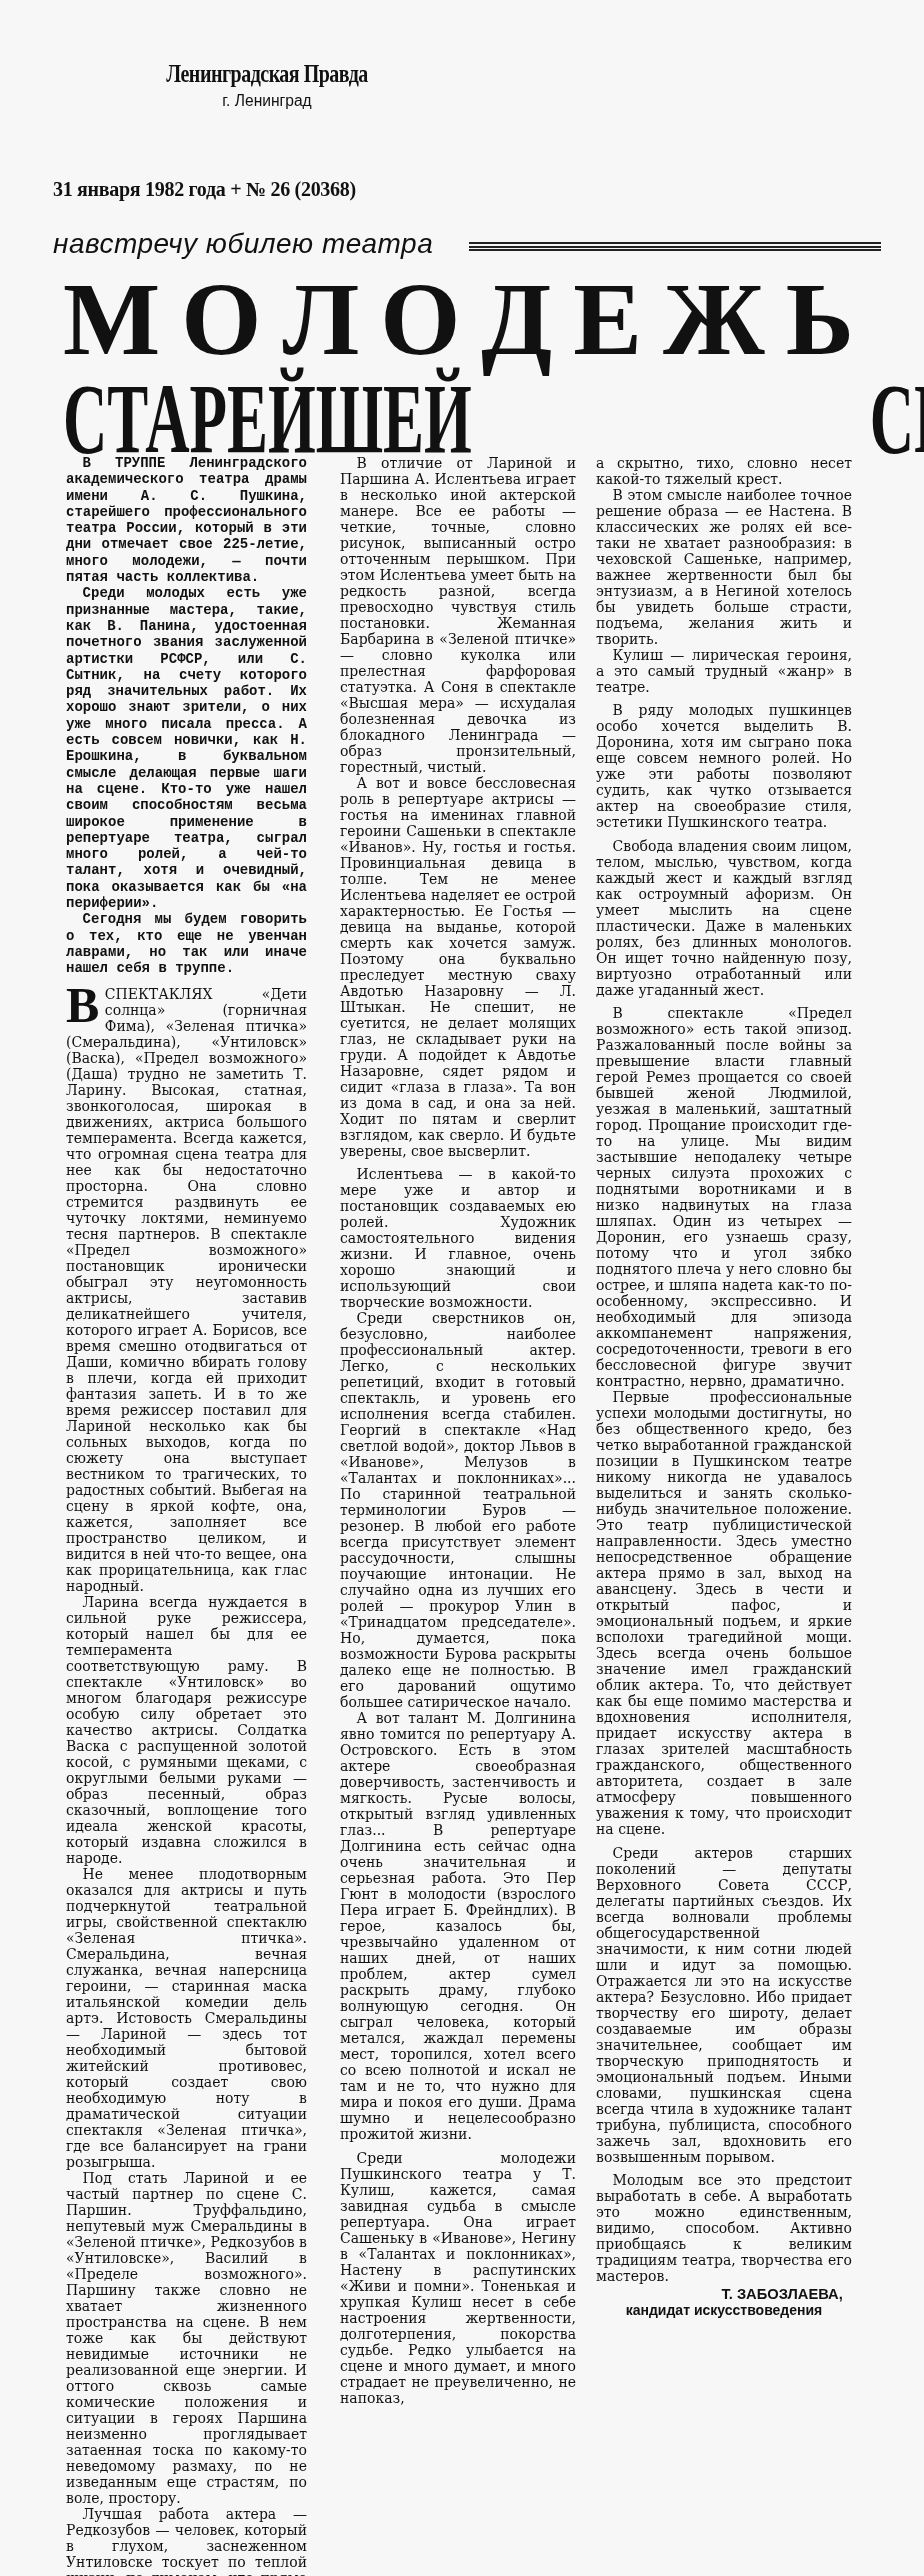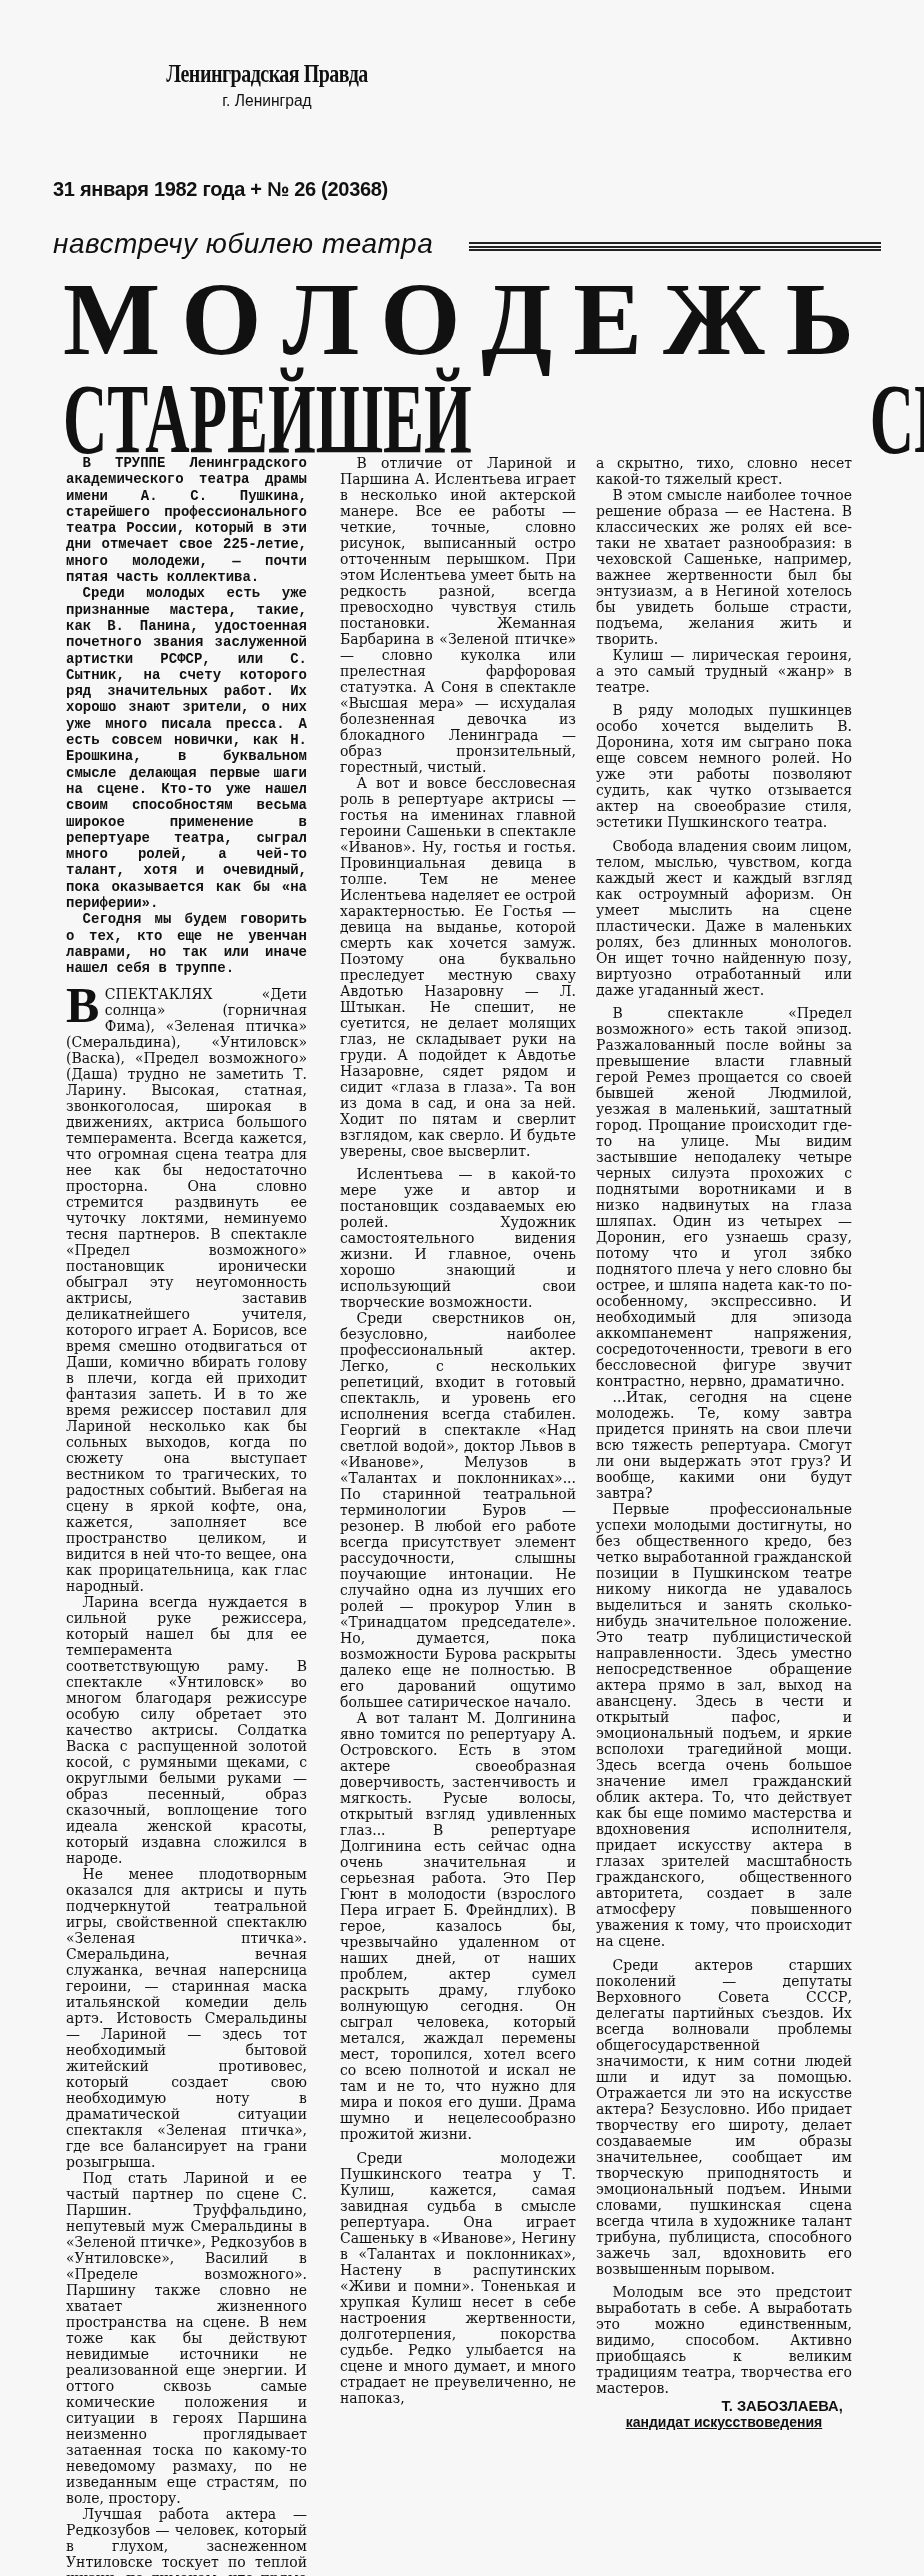--- a/index.html
+++ b/index.html
@@ -3,42 +3,42 @@
 <meta charset="utf-8">
 <style>
   html, body { margin:0; padding:0; }
   body {
     width:925px; height:2576px; background:#f7f7f7; position:relative; overflow:hidden;
     color:#111; font-family:"DejaVu Serif", serif;
   }
   .masthead { position:absolute; left:152px; top:62px; width:230px; text-align:center; }
   .mast-title { font-family:"Liberation Serif", serif; font-weight:bold; font-size:20px; letter-spacing:-0.5px; transform:scaleY(1.3); display:block; }
   .mast-city { font-family:"Liberation Sans", sans-serif; font-size:15.6px; display:block; margin-top:7.4px; }
-  .dateline { position:absolute; left:53px; top:178px; font-family:Liberation Sans, sans-serif; font-weight:bold; font-size:20px; letter-spacing:-0.3px; }
+  .dateline { position:absolute; left:53px; top:178px; font-family:Liberation Serif, serif; font-weight:bold; font-size:20px; letter-spacing:-0.3px; }
   .rubric { position:absolute; left:53px; top:228px; width:828px; display:flex; align-items:center;gap:32px; }
   .rubric-text { font-family:"Liberation Sans", sans-serif; font-style:italic; font-size:28px; white-space:nowrap; letter-spacing:0.5px; }
   .rubric-rule { flex:1; height:9.2px; margin-left:3.7px; margin-top:5.5px;
     background:repeating-linear-gradient(to bottom,#222 0 1.8px,transparent 1.8px 3.7px); }
   .headline1 { position:absolute; left:63px; top:269px; width:791px; display:flex; justify-content:space-between;
     font-family:"Liberation Serif", serif; font-weight:bold; font-size:103px; line-height:101px; }
   .headline2 { position:absolute; left:63px; top:373px; width:791px; display:flex; justify-content:space-between;
     font-family:"Liberation Serif", serif; font-weight:bold; font-size:99px; line-height:92px; transform-origin:left top; }
   .headline2 span { display:inline-block; transform:scaleX(0.62); transform-origin:left center; }
   .col { position:absolute; top:455px; font-size:14px; line-height:16px; text-align:justify; hyphens:manual; }
   .col p { margin:0; text-indent:16.6px; }
   .col p.gap { margin-top:7.4px; }
   .col1 { left:66px; width:241px; }
   .col2 { left:340px; width:236px; }
   .col3 { left:596px; width:256px; }
   .lead { font-family:"Liberation Sans", sans-serif; font-weight:bold; font-size:14px; line-height:16.3px; }
   .lead p { text-indent:16.6px;font-family:Liberation Mono, monospace; }
   .dropcap-p { text-indent:0 !important; margin-top:9.2px !important; }
   .dropcap { float:left; font-family:"Liberation Serif", serif; font-weight:bold; font-size:50px; line-height:37px; margin:1.8px 5.5px 0 0; }
   .signature { text-align:right; font-family:"Liberation Sans", sans-serif; font-weight:bold; font-size:14.7px; margin-top:1.8px; padding-right:9.2px; }
-  .credential { text-align:center; font-family:"Liberation Sans", sans-serif; font-weight:bold; font-size:14px;text-decoration:underline; }
+  .credential { text-align:center; font-family:"Liberation Sans", sans-serif; font-weight:bold; font-size:14px; }
 </style>
 </head>
 <body>
 
 <div class="masthead">
   <span class="mast-title">Ленинградская Правда</span>
   <span class="mast-city">г. Ленинград</span>
 </div>
 
 <div class="dateline">31 января 1982 года + № 26 (20368)</div>
@@ -86,20 +86,19 @@
   <p class="gap">Среди молодежи Пушкинского театра у Т. Кулиш, кажется, самая завидная судьба в смысле репертуара. Она играет Сашеньку в «Иванове», Негину в «Талантах и поклонниках», Настену в распутинских «Живи и помни». Тоненькая и хрупкая Кулиш несет в себе настроения жертвенности, долготерпения, покорства судьбе. Редко улыбается на сцене и много думает, и много страдает не преувеличенно, не напоказ,</p>
 </div>
 
 <div class="col col3">
   <p style="text-indent:0">а скрытно, тихо, словно несет какой-то тяжелый крест.</p>
   <p>В этом смысле наиболее точное решение образа — ее Настена. В классических же ролях ей все-таки не хватает разнообразия: в чеховской Сашеньке, например, важнее жертвенности был бы энтузиазм, а в Негиной хотелось бы увидеть больше страсти, подъема, желания жить и творить.</p>
   <p>Кулиш — лирическая героиня, а это самый трудный «жанр» в театре.</p>
   <p class="gap">В ряду молодых пушкинцев особо хочется выделить В. Доронина, хотя им сыграно пока еще совсем немного ролей. Но уже эти работы позволяют судить, как чутко отзывается актер на своеобразие стиля, эстетики Пушкинского театра.</p>
   <p class="gap">Свобода владения своим лицом, телом, мыслью, чувством, когда каждый жест и каждый взгляд как остроумный афоризм. Он умеет мыслить на сцене пластически. Даже в маленьких ролях, без длинных монологов. Он ищет точно найденную позу, виртуозно отработанный или даже угаданный жест.</p>
   <p class="gap">В спектакле «Предел возможного» есть такой эпизод. Разжалованный после войны за превышение власти главный герой Ремез прощается со своей бывшей женой Людмилой, уезжая в маленький, заштатный город. Прощание происходит где-то на улице. Мы видим застывшие неподалеку четыре черных силуэта прохожих с поднятыми воротниками и в низко надвинутых на глаза шляпах. Один из четырех — Доронин, его узнаешь сразу, потому что и угол зябко поднятого плеча у него словно бы острее, и шляпа надета как-то по-особенному, экспрессивно. И необходимый для эпизода аккомпанемент напряжения, сосредоточенности, тревоги в его бессловесной фигуре звучит контрастно, нервно, драматично.</p>
-  <p>...Итак, сегодня на сцене молодежь. Те, кому завтра придется принять на свои плечи всю тяжесть репертуара. Смогут ли они выдержать этот груз? И вообще, какими они будут завтра?</p>
   <p>Первые профессиональные успехи молодыми достигнуты, но без общественного кредо, без четко выработанной гражданской позиции в Пушкинском театре никому никогда не удавалось выделиться и занять сколько-нибудь значительное положение. Это театр публицистической направленности. Здесь уместно непосредственное обращение актера прямо в зал, выход на авансцену. Здесь в чести и открытый пафос, и эмоциональный подъем, и яркие всполохи трагедийной мощи. Здесь всегда очень большое значение имел гражданский облик актера. То, что действует как бы еще помимо мастерства и вдохновения исполнителя, придает искусству актера в глазах зрителей масштабность гражданского, общественного авторитета, создает в зале атмосферу повышенного уважения к тому, что происходит на сцене.</p>
   <p class="gap">Среди актеров старших поколений — депутаты Верховного Совета СССР, делегаты партийных съездов. Их всегда волновали проблемы общегосударственной значимости, к ним сотни людей шли и идут за помощью. Отражается ли это на искусстве актера? Безусловно. Ибо придает творчеству его широту, делает создаваемые им образы значительнее, сообщает им творческую приподнятость и эмоциональный подъем. Иными словами, пушкинская сцена всегда чтила в художнике талант трибуна, публициста, способного зажечь зал, вдохновить его возвышенным порывом.</p>
   <p class="gap">Молодым все это предстоит выработать в себе. А выработать это можно единственным, видимо, способом. Активно приобщаясь к великим традициям театра, творчества его мастеров.</p>
   <div class="signature">Т. ЗАБОЗЛАЕВА,</div>
   <div class="credential">кандидат искусствоведения</div>
 </div>
 
 
 </body></html>

